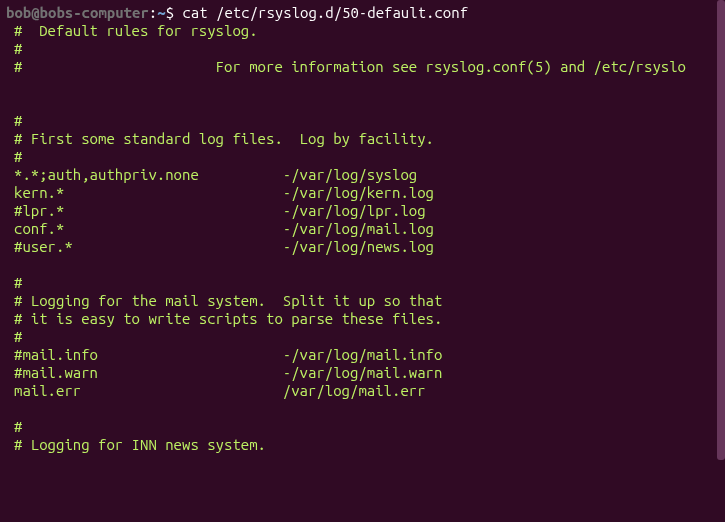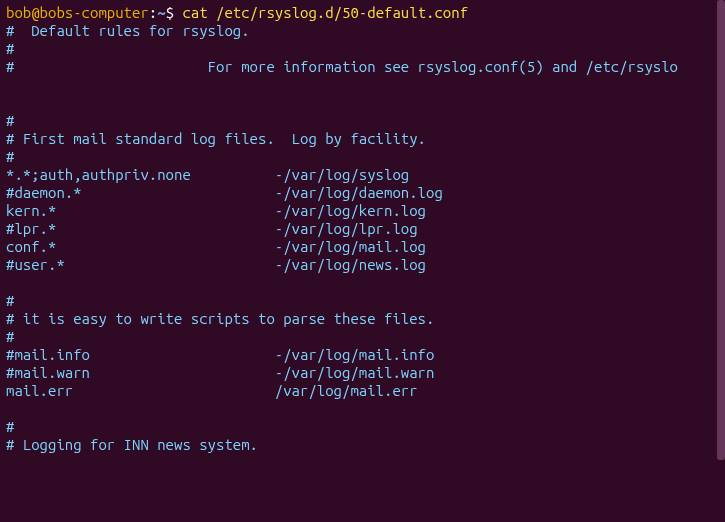--- a/index.html
+++ b/index.html
@@ -17,35 +17,36 @@
     color: #ffffff;
     padding: 4px 6px;
     box-sizing: border-box;
     position: relative;
   }
   .line {
     white-space: pre;
     font-family: inherit;
   }
   .prompt-user-host {
-    color: #eab308;
-    font-weight: normal;
+    color: #737373;
+    font-weight: bold;
   }
   .prompt-colon, .prompt-dollar {
     color: #ffffff;
   }
   .prompt-cwd {
     color: #729fcf;
     font-weight: bold;
   }
   .cmd {
-    color: #fde047;
+    color: #ffffff;
   }
   .output {
-    color: #7dd3fc;
+    color: #bef264;
+    margin-left: 8px;
   }
   .scrollbar-track {
     position: absolute;
     top: 0;
     right: 0;
     width: 8px;
     height: 522px;
     background: transparent;
   }
   .scrollbar-thumb {
@@ -64,30 +65,30 @@
 
 <div class="line"><span class="prompt-user-host">bob@bobs-computer</span><span class="prompt-colon">:</span><span class="prompt-cwd">~</span><span class="prompt-dollar">$ </span><span class="cmd">cat /etc/rsyslog.d/50-default.conf</span></div>
 
 <div id="output-container">
     <div class="line output">#  Default rules for rsyslog.</div>
     <div class="line output">#</div>
     <div class="line output">#                       For more information see rsyslog.conf(5) and /etc/rsyslo</div>
     <div class="line output">&nbsp;</div>
     <div class="line output">&nbsp;</div>
     <div class="line output">#</div>
-    <div class="line output"># First mail standard log files.  Log by facility.</div>
+    <div class="line output"># First some standard log files.  Log by facility.</div>
     <div class="line output">#</div>
     <div class="line output">*.*;auth,authpriv.none          -/var/log/syslog</div>
-    <div class="line output">#daemon.*                       -/var/log/daemon.log</div>
     <div class="line output">kern.*                          -/var/log/kern.log</div>
     <div class="line output">#lpr.*                          -/var/log/lpr.log</div>
     <div class="line output">conf.*                          -/var/log/mail.log</div>
     <div class="line output">#user.*                         -/var/log/news.log</div>
     <div class="line output">&nbsp;</div>
     <div class="line output">#</div>
+    <div class="line output"># Logging for the mail system.  Split it up so that</div>
     <div class="line output"># it is easy to write scripts to parse these files.</div>
     <div class="line output">#</div>
     <div class="line output">#mail.info                      -/var/log/mail.info</div>
     <div class="line output">#mail.warn                      -/var/log/mail.warn</div>
     <div class="line output">mail.err                        /var/log/mail.err</div>
     <div class="line output">&nbsp;</div>
     <div class="line output">#</div>
     <div class="line output"># Logging for INN news system.</div>
   </div>
 

